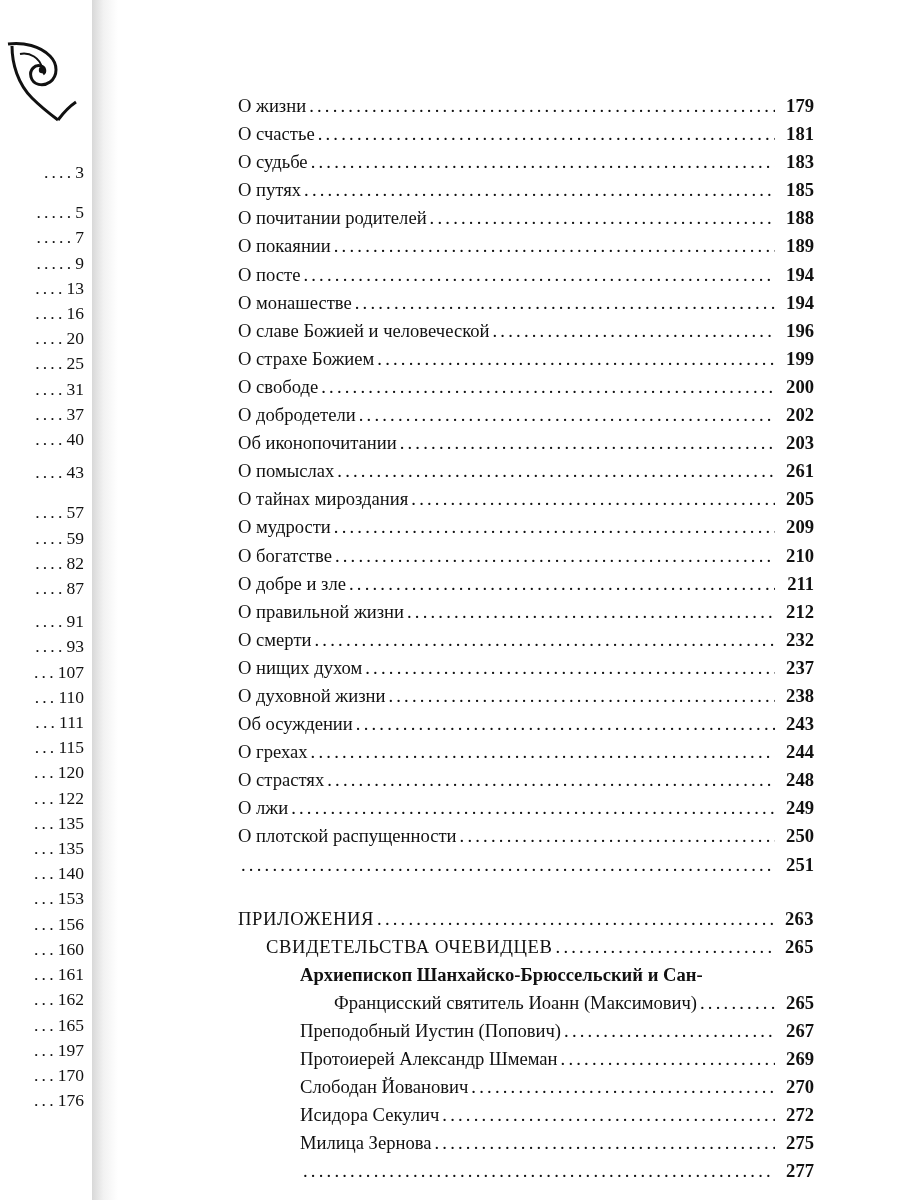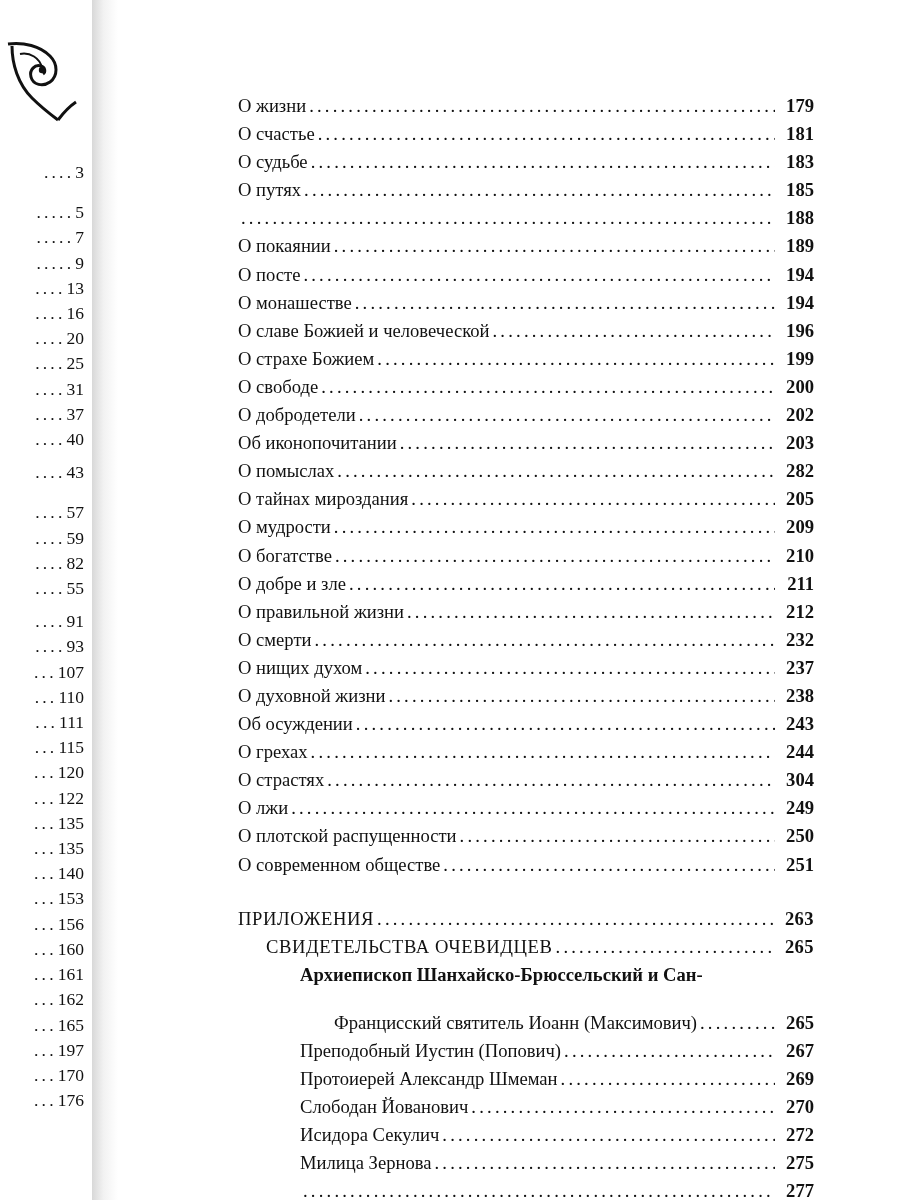--- a/index.html
+++ b/index.html
@@ -129,21 +129,20 @@
   }
   .entry.wrap .line1 {
     display: block;
     font-weight: bold;
   }
   .entry.wrap .line2 {
     display: flex;
     align-items: flex-start;
     padding-left: 34px;
     white-space: nowrap;
-    margin-top: 20px;
   }
   .entry.wrap .line2 .title { flex: 0 0 auto; }
   .entry.wrap .line2 .leader {
     flex: 1 1 auto;
     overflow: hidden;
     letter-spacing: 3.2px;
     margin: 0 1px 0 3px;
   }
   .entry.wrap .line2 .page { flex: 0 0 auto; text-align: right; min-width: 38px; }
 
@@ -221,21 +220,21 @@
       <div class="left-row ">
         <span class="dots">....</span>
         <span class="pg">59</span>
       </div>
       <div class="left-row ">
         <span class="dots">....</span>
         <span class="pg">82</span>
       </div>
       <div class="left-row ">
         <span class="dots">....</span>
-        <span class="pg">55</span>
+        <span class="pg">87</span>
       </div>
       <div class="left-row gap-sm">
         <span class="dots">....</span>
         <span class="pg">91</span>
       </div>
       <div class="left-row ">
         <span class="dots">....</span>
         <span class="pg">93</span>
       </div>
       <div class="left-row ">
@@ -332,20 +331,21 @@
           <span class="title">О судьбе</span>
           <span class="leader">.......................................................................................</span>
           <span class="page">183</span>
         </div>
         <div class="entry indent-1">
           <span class="title">О путях</span>
           <span class="leader">.......................................................................................</span>
           <span class="page">185</span>
         </div>
         <div class="entry indent-1">
+          <span class="title">О почитании родителей</span>
           <span class="leader">.......................................................................................</span>
           <span class="page">188</span>
         </div>
         <div class="entry indent-1">
           <span class="title">О покаянии</span>
           <span class="leader">.......................................................................................</span>
           <span class="page">189</span>
         </div>
         <div class="entry indent-1">
           <span class="title">О посте</span>
@@ -378,21 +378,21 @@
           <span class="page">202</span>
         </div>
         <div class="entry indent-1">
           <span class="title">Об иконопочитании</span>
           <span class="leader">.......................................................................................</span>
           <span class="page">203</span>
         </div>
         <div class="entry indent-1">
           <span class="title">О помыслах</span>
           <span class="leader">.......................................................................................</span>
-          <span class="page">282</span>
+          <span class="page">261</span>
         </div>
         <div class="entry indent-1">
           <span class="title">О тайнах мироздания</span>
           <span class="leader">.......................................................................................</span>
           <span class="page">205</span>
         </div>
         <div class="entry indent-1">
           <span class="title">О мудрости</span>
           <span class="leader">.......................................................................................</span>
           <span class="page">209</span>
@@ -433,34 +433,33 @@
           <span class="page">243</span>
         </div>
         <div class="entry indent-1">
           <span class="title">О грехах</span>
           <span class="leader">.......................................................................................</span>
           <span class="page">244</span>
         </div>
         <div class="entry indent-1">
           <span class="title">О страстях</span>
           <span class="leader">.......................................................................................</span>
-          <span class="page">304</span>
+          <span class="page">248</span>
         </div>
         <div class="entry indent-1">
           <span class="title">О лжи</span>
           <span class="leader">.......................................................................................</span>
           <span class="page">249</span>
         </div>
         <div class="entry indent-1">
           <span class="title">О плотской распущенности</span>
           <span class="leader">.......................................................................................</span>
           <span class="page">250</span>
         </div>
         <div class="entry indent-1">
-          <span class="title">О современном обществе</span>
           <span class="leader">.......................................................................................</span>
           <span class="page">251</span>
         </div>
       </div>
 
     <div class="spacer-md"></div>
 
     <div class="entry caps indent-1">
       <span class="title">ПРИЛОЖЕНИЯ</span>
       <span class="leader">.......................................................................................</span>

